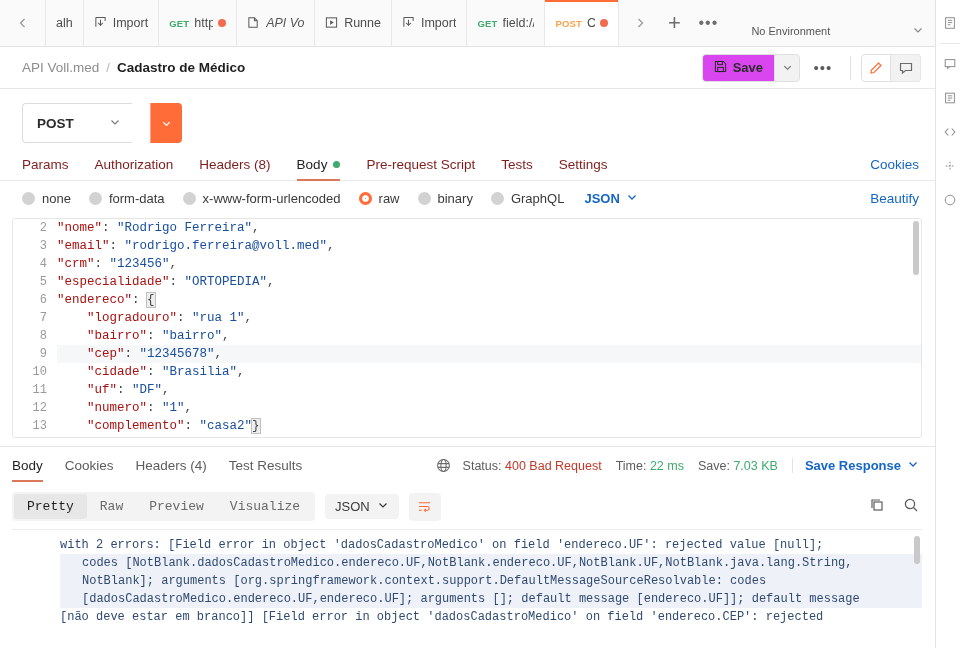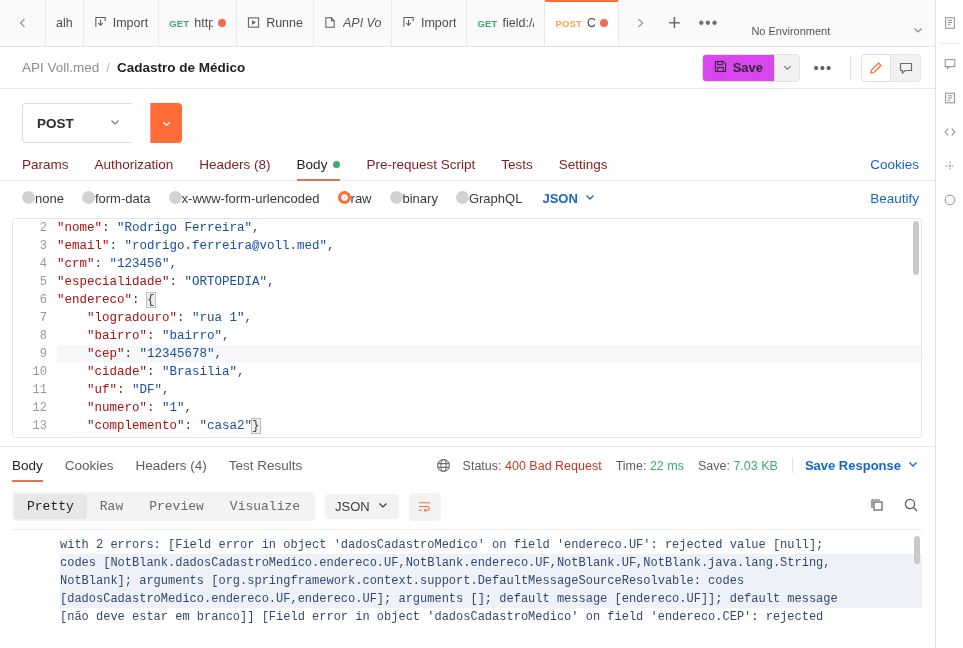--- a/index.html
+++ b/index.html
@@ -162,21 +162,21 @@
   .greendot { width:7px; height:7px; border-radius:50%; background:#3dab6d; }
   .cookies-link { margin-left:auto; color:#1666c8; font-size:13.5px; padding-bottom:9px; }
 
   
   .bodyrow {
     display:flex; align-items:center;
     padding: 10px 16px 0 22px;
     border-top: 1px solid #eaeaea;
     margin-top: -1px;
   }
-  .radio-item { display:flex; margin-right:18px; font-size:13px; color:#3a3a3a; }
+  .radio-item { display:flex; align-items:center; gap:7px; margin-right:18px; font-size:13px; color:#3a3a3a; }
   .radio {
     width:13px; height:13px; border-radius:50%;
     background:#d2d2d2;
   }
   .radio.sel { background:#ff6c37; box-shadow: inset 0 0 0 3px #fff, inset 0 0 0 13px #ff6c37; }
   .radio.sel { background:#ff6c37; border:3px solid #ff6c37; }
   .json-sel { display:flex; align-items:center; gap:6px; color:#1666c8; font-size:13px; font-weight:bold; margin-left:2px;}
   .beautify { margin-left:auto; color:#1666c8; font-size:13.5px; }
 
   
@@ -249,21 +249,21 @@
     border-top:1px solid #ececec;
     position:relative; overflow:hidden;
     display:flex;
   }
   .resp-gutter { width: 48px; }
   .resp-code {
     flex:1; font-family:"Liberation Mono", monospace; font-size:12px;
     color:#2f4a72; white-space:pre; padding-top:6px;
   }
   .resp-code .rl { height:18px; line-height:18px; }
-  .resp-code .rl.hl { background:#eef1f7; }
+  .resp-code .rl.hl { background:#eef1f7;padding-left:22px; }
   .resp-scroll {
     position:absolute; right:2px; top:6px; width:6px; height:28px;
     background:#c9c9c9; border-radius:3px;
   }
 </style>
 </head>
 <body>
 
 <div class="app">
   <div class="main-col">
@@ -294,35 +294,35 @@
 
         <div class="tab">
           <span class="meth meth-get">GET</span>
           <span class="tlabel">http</span>
           <span class="dot-unsaved"></span>
         </div>
 
         <div class="tab">
           <span class="tab-ico">
             <svg width="13" height="13" viewBox="0 0 14 14" fill="none" stroke="currentColor" stroke-width="1.1">
+                <path d="M2 2h6l3 3v7H2z"></path>
+                <path d="M8 2v3h3"></path>
+              </svg>
+          </span>
+          <span class="tlabel ital">API Vo</span>
+        </div>
+
+        <div class="tab">
+          <span class="tab-ico">
+            <svg width="13" height="13" viewBox="0 0 14 14" fill="none" stroke="currentColor" stroke-width="1.1">
                 <rect x="1.5" y="2" width="11" height="10"></rect>
                 <path d="M5.5 4.5l4 2.5-4 2.5z" fill="currentColor" stroke="none"></path>
               </svg>
           </span>
           <span class="tlabel">Runne</span>
-        </div>
-
-        <div class="tab">
-          <span class="tab-ico">
-            <svg width="13" height="13" viewBox="0 0 14 14" fill="none" stroke="currentColor" stroke-width="1.1">
-                <path d="M2 2h6l3 3v7H2z"></path>
-                <path d="M8 2v3h3"></path>
-              </svg>
-          </span>
-          <span class="tlabel ital">API Vo</span>
         </div>
 
         <div class="tab">
           <span class="tab-ico">
             <svg width="13" height="13" viewBox="0 0 14 14" fill="none" stroke="currentColor" stroke-width="1.1">
                 <path d="M2 1.5h10v4"></path>
                 <path d="M7 4v6"></path>
                 <path d="M4.5 7.5L7 10l2.5-2.5"></path>
                 <path d="M2 1.5v10"></path>
               </svg>

